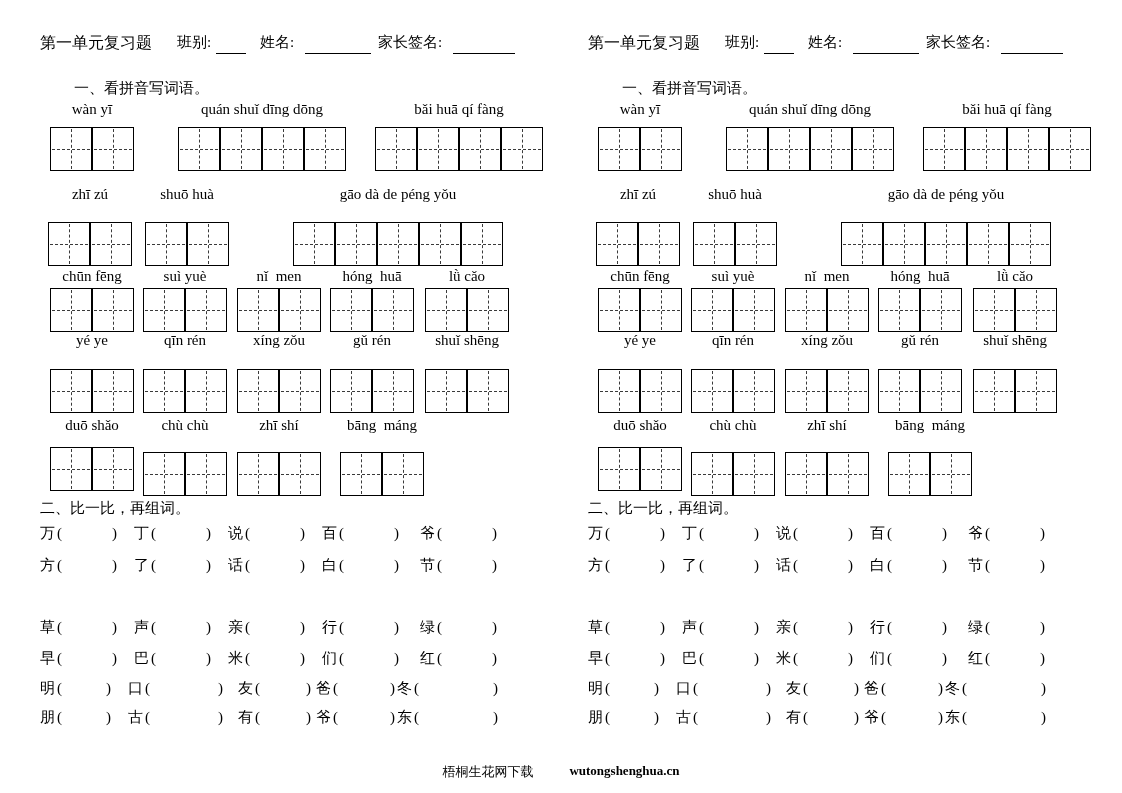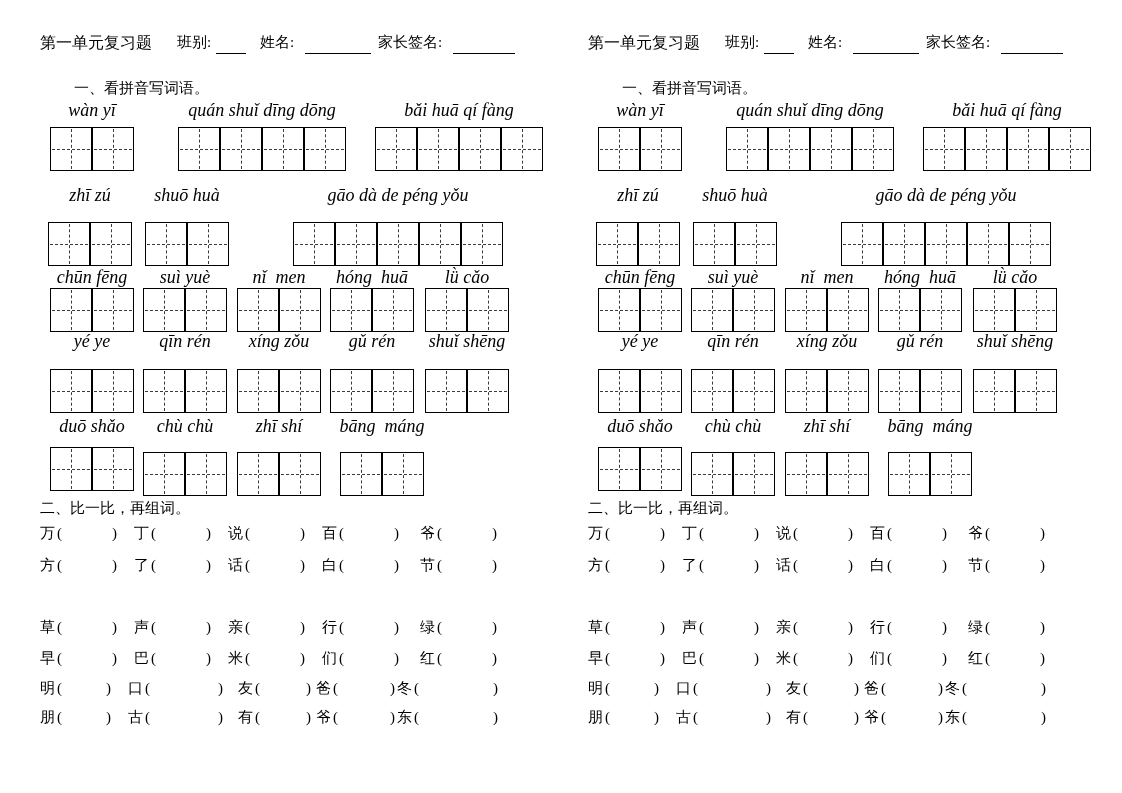--- a/index.html
+++ b/index.html
@@ -15,21 +15,21 @@
   #col-right { left:588px; }
 
   .abs { position:absolute; white-space:pre; line-height:1.25; }
   .t16 { font-size:16px; }
   .t15 { font-size:15px; }
 
   .blank-line { position:absolute; height:18px; border-bottom:1px solid #000; }
 
   .pinyin {
     position:absolute; transform:translateX(-50%);
-    font-size:18px; white-space:pre; line-height:1.1;font-style:italic;
+    font-size:15px; white-space:pre; line-height:1.1;
   }
 
   .grid-group { position:absolute; display:flex; }
   .cell {
     width:42px; height:44px; border:1px solid #000;
     position:relative; background:#fff;
   }
   .cell::before {
     content:""; position:absolute; left:50%; top:1px; bottom:1px;
     border-left:1px dashed #3a3a3a;
@@ -343,13 +343,17 @@
       <div class="word-cell" style="left: 88px; top: 679px;"><span>口</span><span class="paren">(</span><span class="answer-blank" style="width: 64px;"></span><span class="paren">)</span></div>
       <div class="word-cell" style="left: 198px; top: 679px;"><span>友</span><span class="paren">(</span><span class="answer-blank" style="width: 42px;"></span><span class="paren">)</span></div>
       <div class="word-cell" style="left: 276px; top: 679px;"><span>爸</span><span class="paren">(</span><span class="answer-blank" style="width: 48px;"></span><span class="paren">)</span></div>
       <div class="word-cell" style="left: 357px; top: 679px;"><span>冬</span><span class="paren">(</span><span class="answer-blank" style="width: 70px;"></span><span class="paren">)</span></div>
       <div class="word-cell" style="left: 0px; top: 708px;"><span>朋</span><span class="paren">(</span><span class="answer-blank" style="width: 40px;"></span><span class="paren">)</span></div>
       <div class="word-cell" style="left: 88px; top: 708px;"><span>古</span><span class="paren">(</span><span class="answer-blank" style="width: 64px;"></span><span class="paren">)</span></div>
       <div class="word-cell" style="left: 198px; top: 708px;"><span>有</span><span class="paren">(</span><span class="answer-blank" style="width: 42px;"></span><span class="paren">)</span></div>
       <div class="word-cell" style="left: 276px; top: 708px;"><span>爷</span><span class="paren">(</span><span class="answer-blank" style="width: 48px;"></span><span class="paren">)</span></div>
       <div class="word-cell" style="left: 357px; top: 708px;"><span>东</span><span class="paren">(</span><span class="answer-blank" style="width: 70px;"></span><span class="paren">)</span></div>
     </div>
+  <div class="footer">
+    <span>梧桐生花网下载</span>
+    <span class="url">wutongshenghua.cn</span>
+  </div>
 </div>
 
 </body></html>

